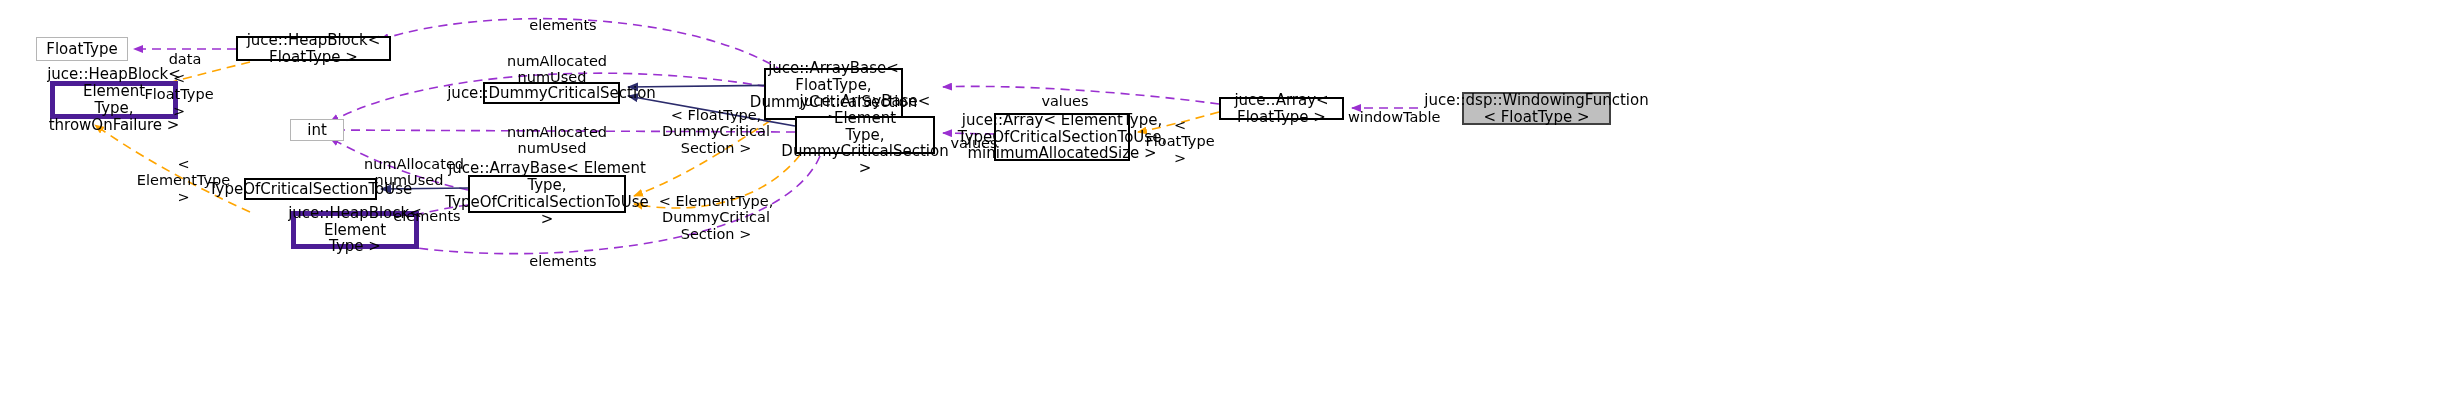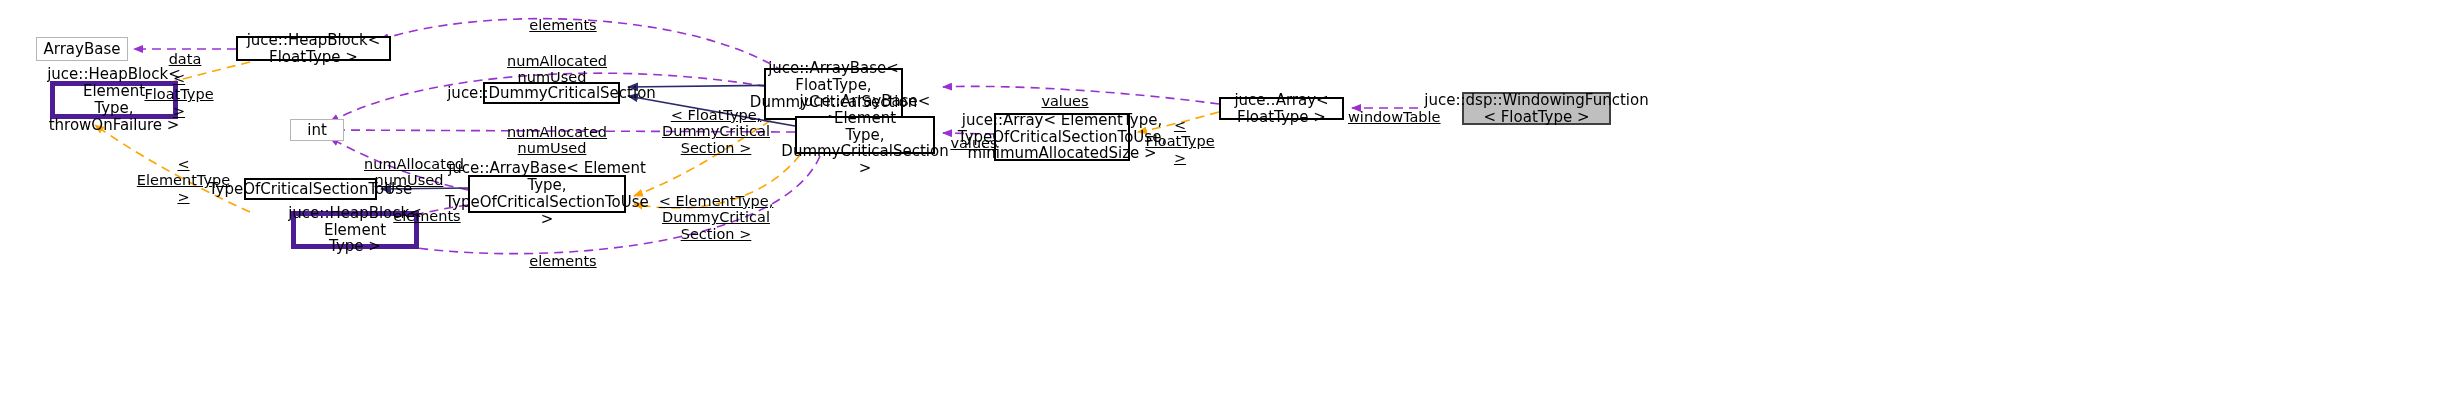--- a/index.html
+++ b/index.html
@@ -54,21 +54,20 @@
   }
   .edge-label {
     position: absolute;
     font-size: 14.5px;
     color: #000000;
     text-align: center;
     line-height: 1.15;
     white-space: pre-line;
     z-index: 6;
     background: transparent;
-    text-decoration: underline;
   }
 </style>
 </head>
 <body>
 
 <div id="diagram-root">
 
   <svg id="edges" viewBox="0 0 2455 403" xmlns="http://www.w3.org/2000/svg">
     <defs>
       <marker id="arrow-purple" markerWidth="10" markerHeight="8" refX="9" refY="4" orient="auto" markerUnits="userSpaceOnUse">
@@ -113,21 +112,21 @@
     <path d="M1219,112 C1190,120 1160,128 1138,132" fill="none" stroke="#ffa500" stroke-width="1.6" stroke-dasharray="9,6" marker-end="url(#arrow-orange)"></path>
 
     <path d="M796,85 L628,87" fill="none" stroke="#2b2b6b" stroke-width="1.6" marker-end="url(#arrow-navy)"></path>
 
     <path d="M795,126 L628,96" fill="none" stroke="#2b2b6b" stroke-width="1.6" marker-end="url(#arrow-navy)"></path>
 
     <path d="M468,188 L381,189" fill="none" stroke="#2b2b6b" stroke-width="1.6" marker-end="url(#arrow-navy)"></path>
   </svg>
 
   <div class="node gray-border" style="left:36px; top:37px; width:92px; height:24px;">
-    <span>ArrayBase</span>
+    <span>FloatType</span>
   </div>
 
   <div class="node thick" style="left:236px; top:36px; width:155px; height:25px;">
     <span>juce::HeapBlock&lt; FloatType &gt;</span>
   </div>
 
   <div class="node red-border" style="left:2px; top:81px; width:128px; height:38px;">
     <span>juce::HeapBlock&lt; Element
 Type, throwOnFailure &gt;</span>
   </div>

